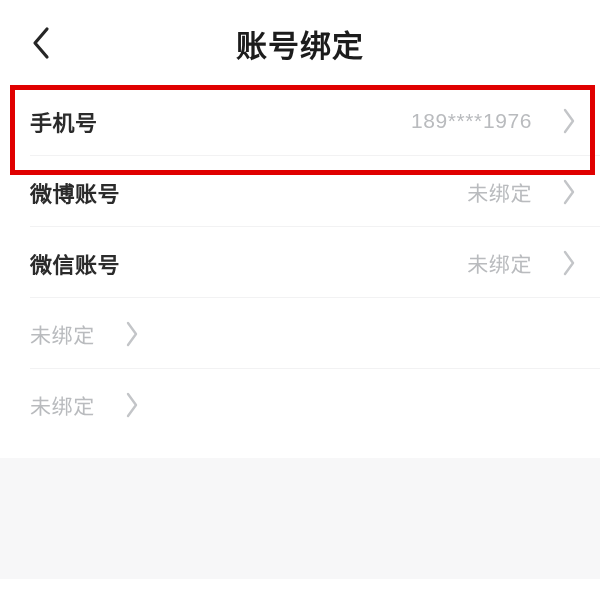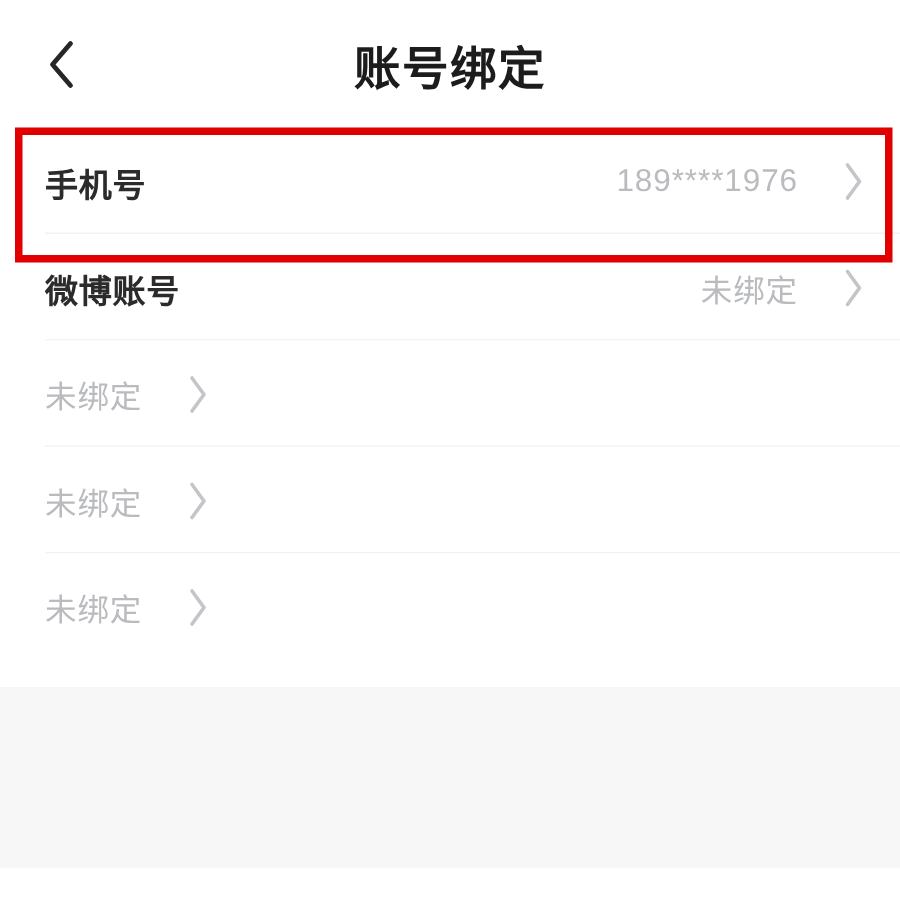--- a/index.html
+++ b/index.html
@@ -191,20 +191,21 @@
         <span class="row-value">未绑定</span>
         <span class="chevron-right">
           <svg width="14" height="26" viewBox="0 0 14 26" fill="none" aria-hidden="true">
             <path d="M3 2 L11 13 L3 24" stroke="#c3c5c8" stroke-width="2.4" stroke-linecap="round" stroke-linejoin="round"></path>
           </svg>
         </span>
       </span>
     </div>
 
     <div class="settings-row">
+      <span class="row-label">微信账号</span>
       <span class="row-right">
         <span class="row-value">未绑定</span>
         <span class="chevron-right">
           <svg width="14" height="26" viewBox="0 0 14 26" fill="none" aria-hidden="true">
             <path d="M3 2 L11 13 L3 24" stroke="#c3c5c8" stroke-width="2.4" stroke-linecap="round" stroke-linejoin="round"></path>
           </svg>
         </span>
       </span>
     </div>
 

